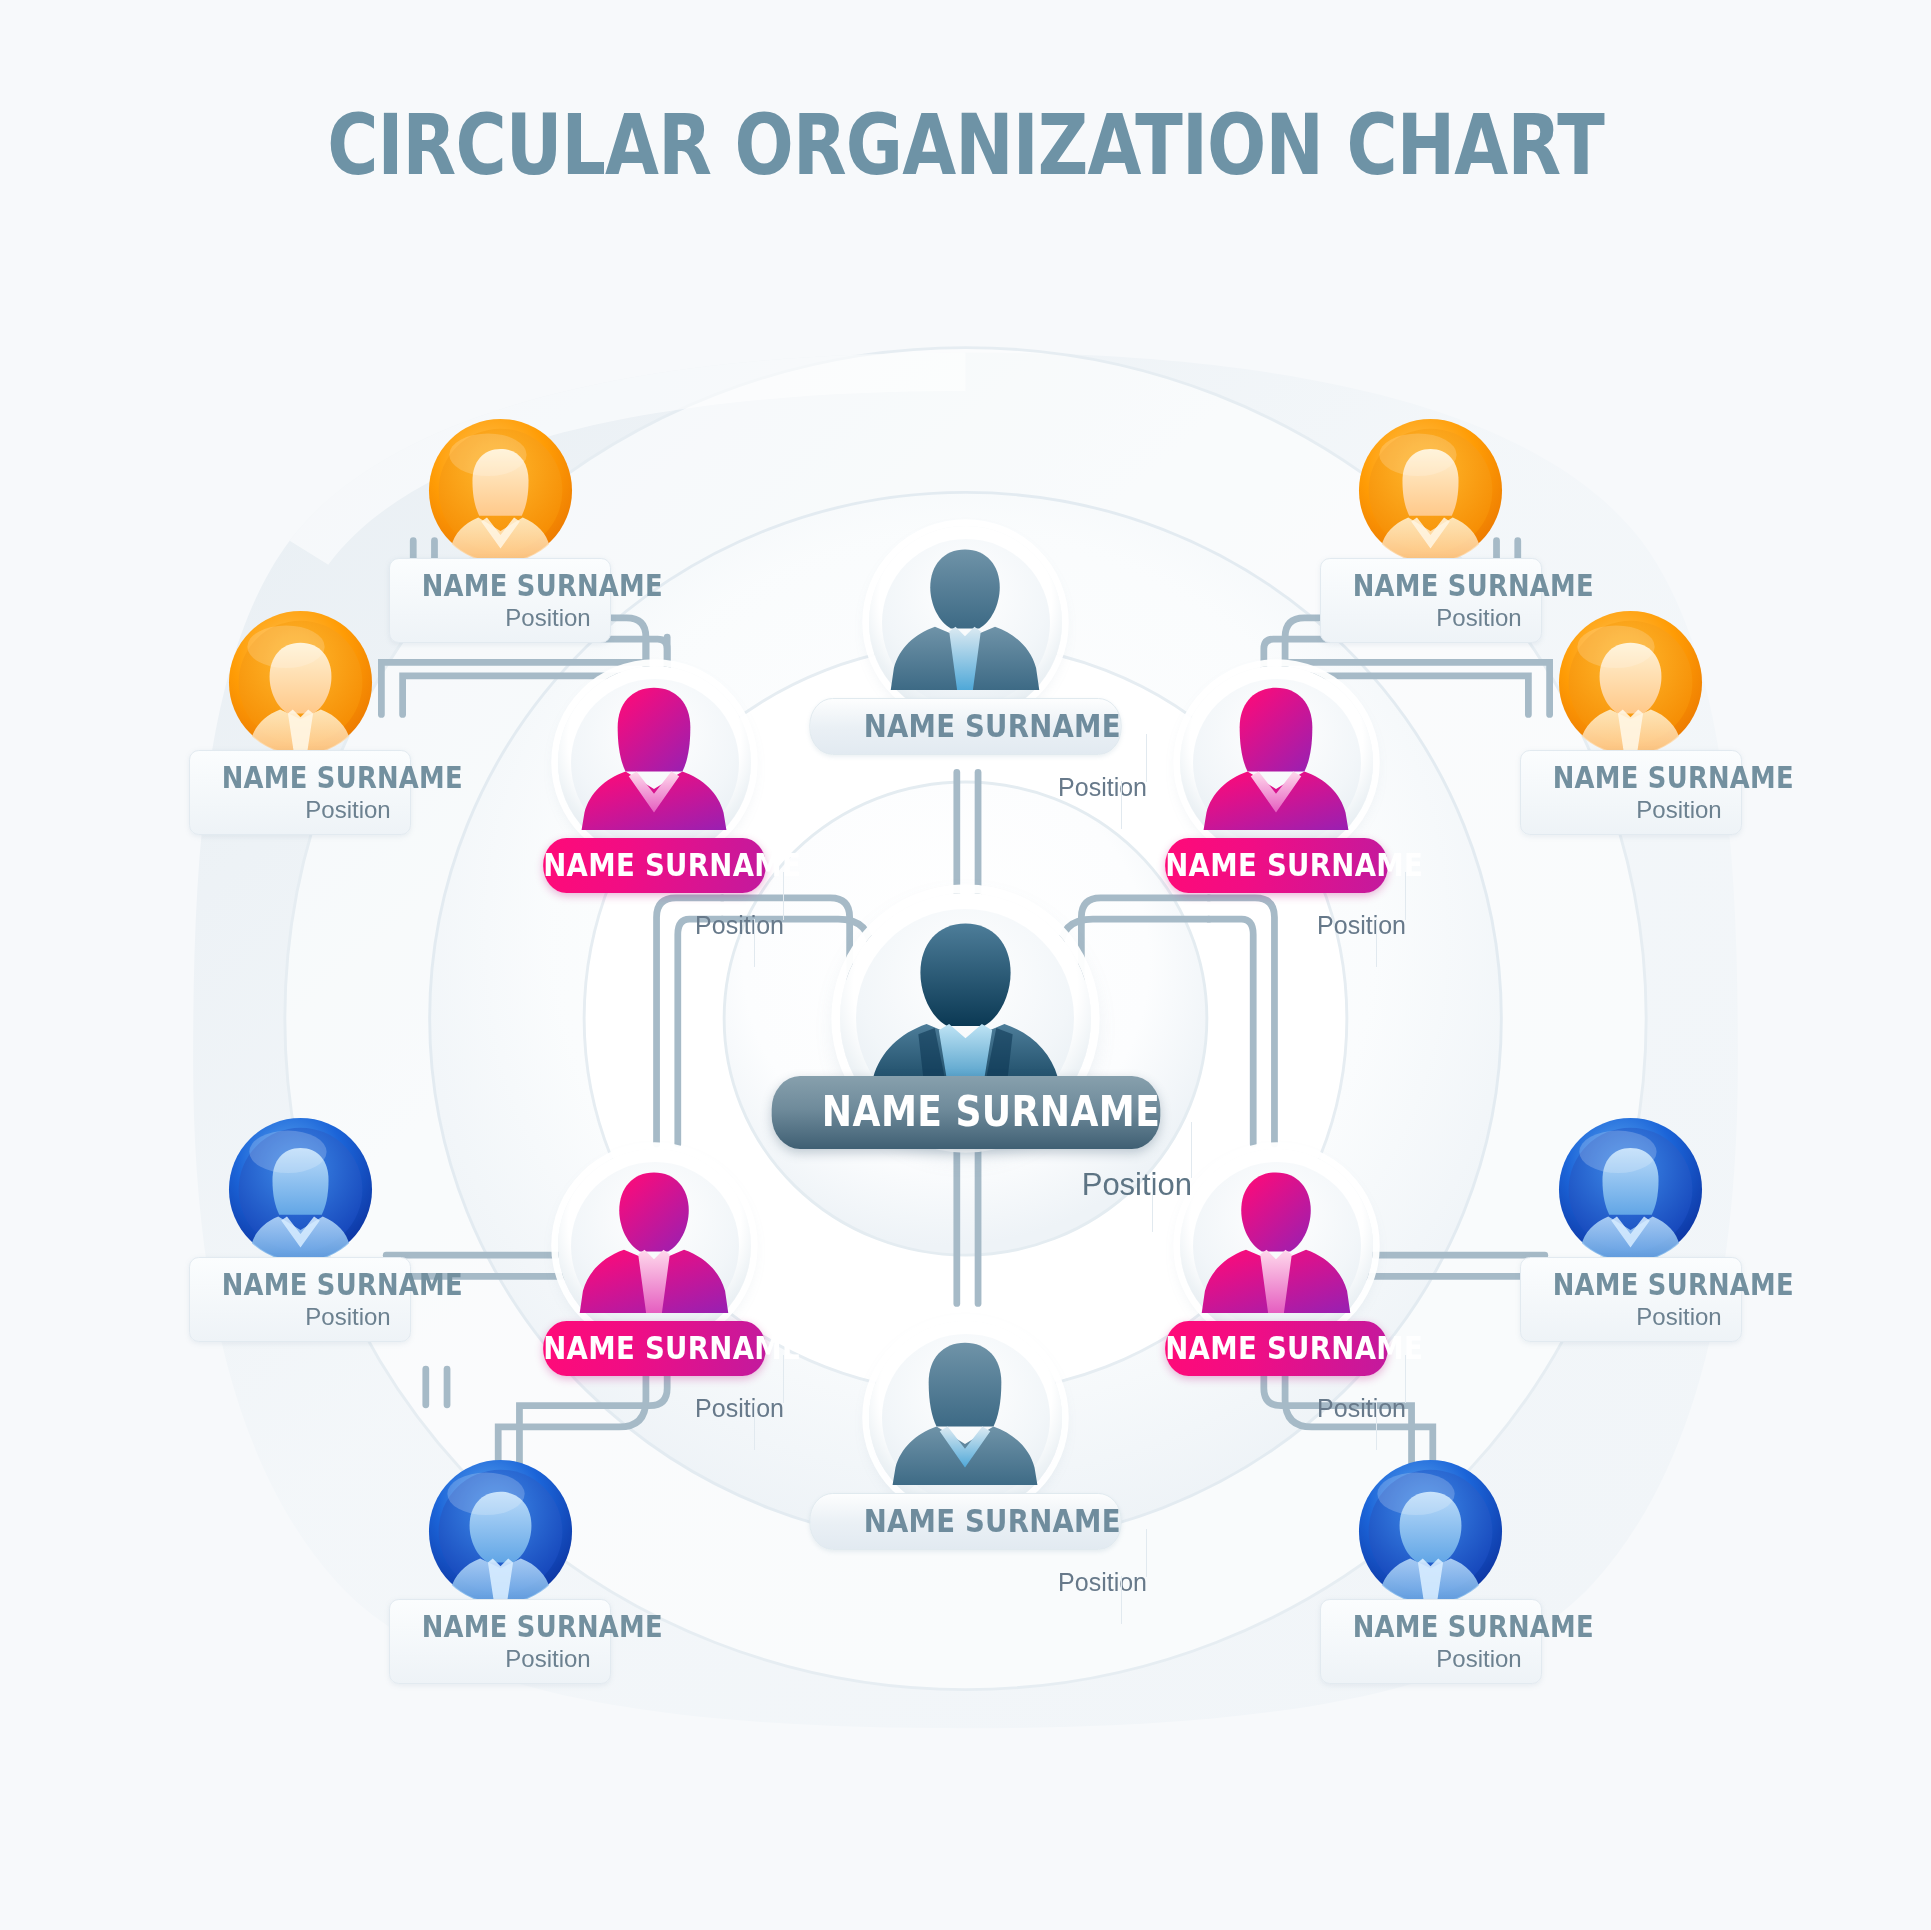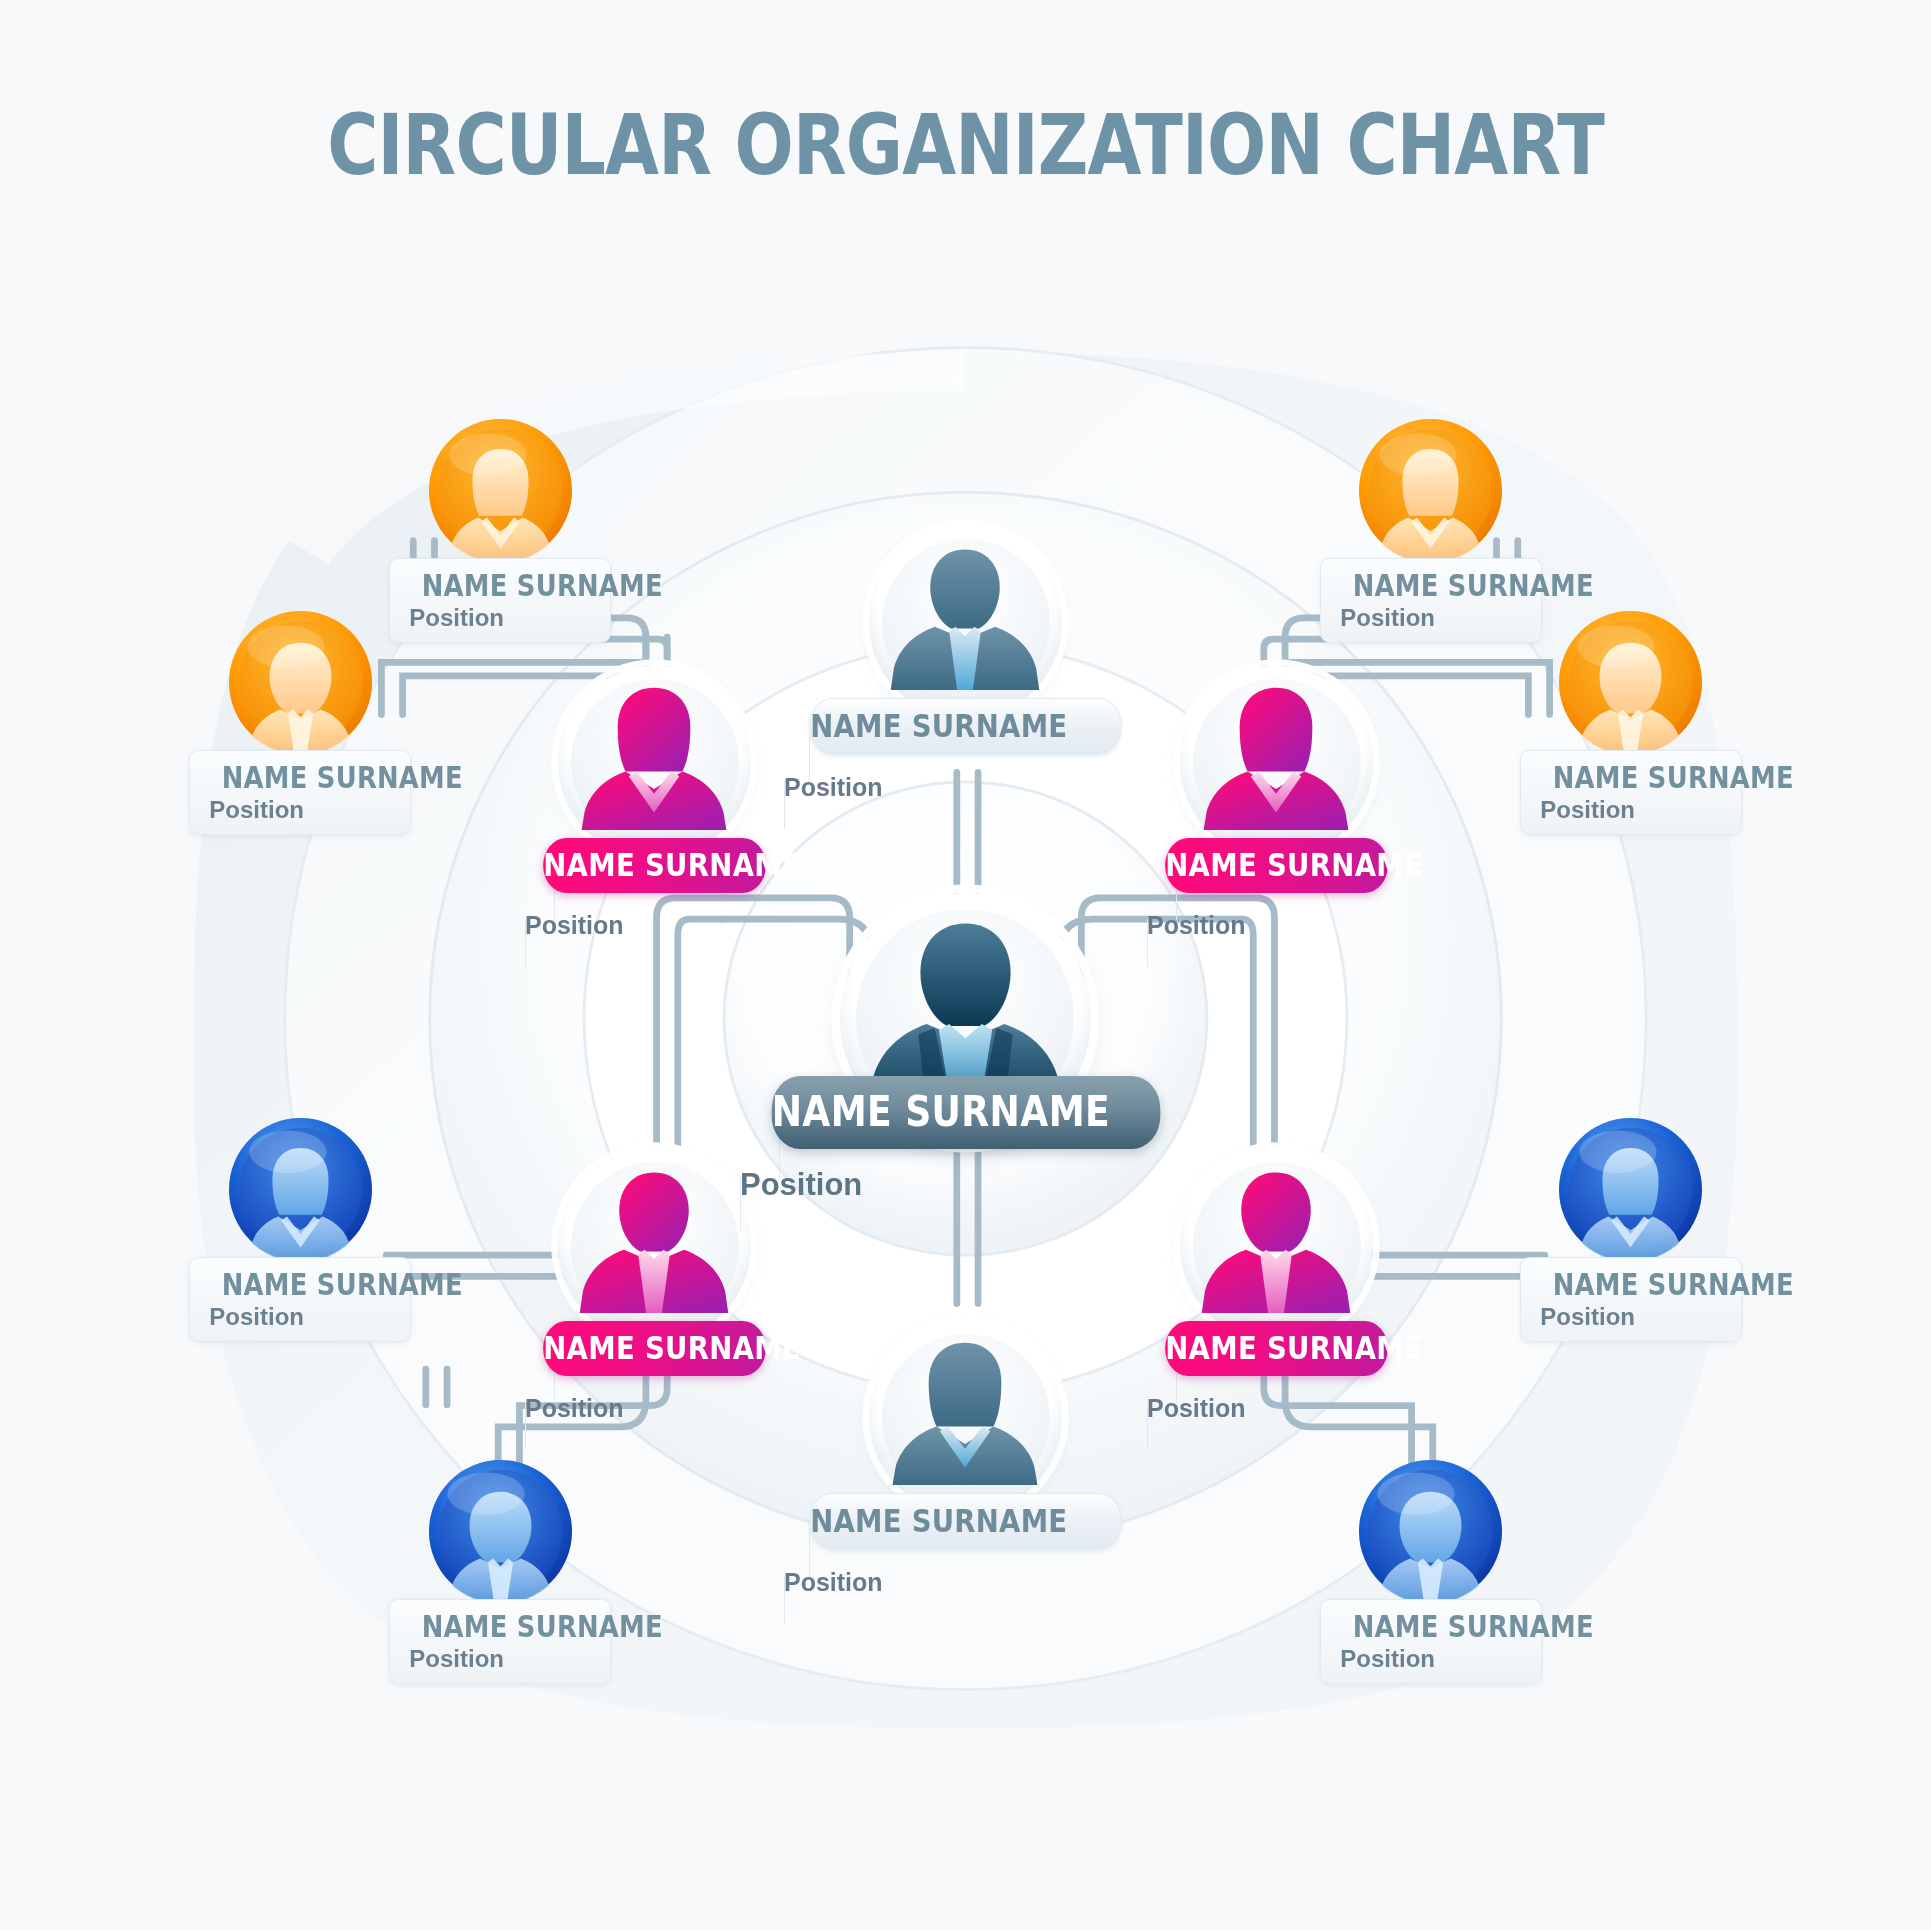--- a/index.html
+++ b/index.html
@@ -60,32 +60,32 @@
     box-shadow: 0 0 0 8.7px rgba(255,255,255,.97), 0 9.7px 25px rgba(110,140,165,.22); }
   .ring-node.big .ring::after { left:16.4px; top:16.4px; width:218px; height:218px; }
   .ring-node.big .av { left:23px; top:7.7px; width:205px; }
 
   
   .coin-node { width:145px; height:145px; }
   .coin-node .coin { position:absolute; inset:0; border-radius:50%; overflow:hidden; }
 
   
   .label-card {
-    position:absolute; z-index:25; text-align:left; white-space:nowrap;
+    position:absolute; z-index:25; text-align:right; white-space:nowrap;
   }
   .name-pill {
     display:block;
     font-family:"DejaVu Sans", sans-serif;
     font-weight:700;
     transform: scaleX(0.86);
   }
   .pos-text {
     display:block;
     color:#67798a;
-    font-weight:700;
+    font-weight:400;
   }
 
   
   .card-plain {
     background: linear-gradient(180deg,#fbfdfe 0%,#eef3f7 100%);
     border:1.4px solid #e2eaf0;
     border-radius:9.7px;
     box-shadow:0 1.9px 5.8px rgba(130,155,175,.13);
     padding:8.7px 19.3px 10.6px;
   }

